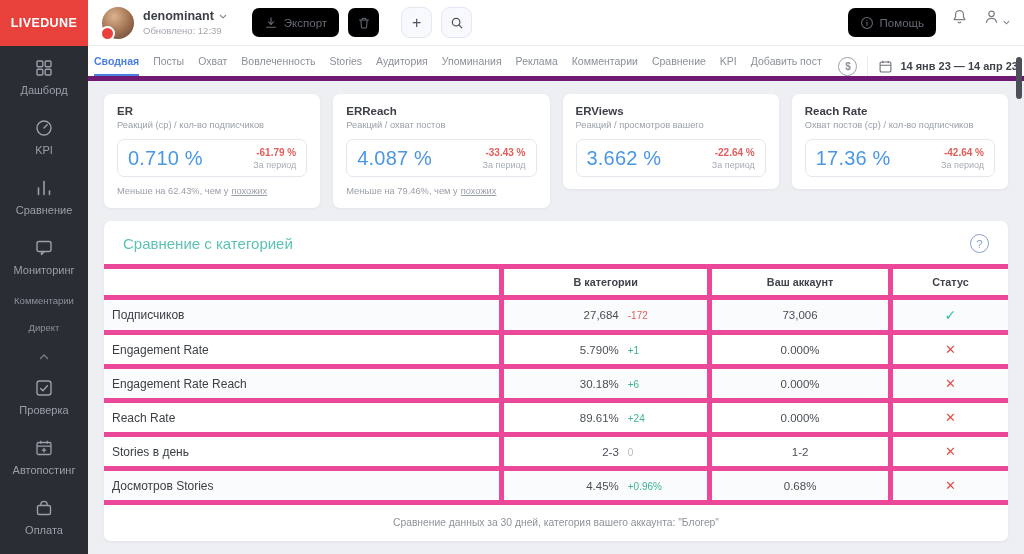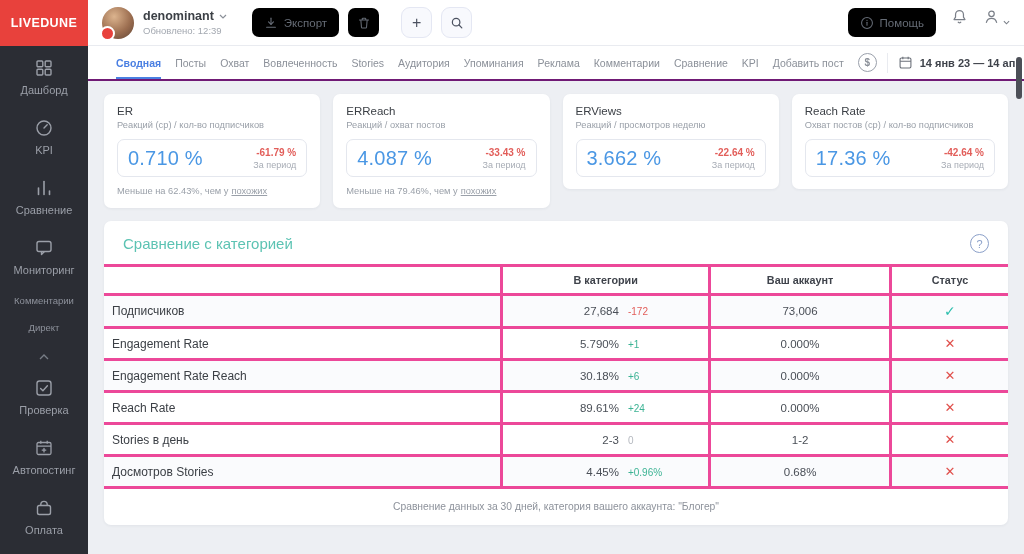--- a/index.html
+++ b/index.html
@@ -24,50 +24,50 @@
   .acct-name{font-size:12.5px;font-weight:700;color:#3c4046;display:flex;align-items:center;gap:5px}
   .acct-sub{font-size:9.5px;color:#a3a8b0;margin-top:2px}
   .btn{display:inline-flex;align-items:center;gap:6px;height:29px;padding:0 12px;background:#000000;border:none;border-radius:7px;color:#666c76;font-size:11.5px;font-family:inherit;cursor:pointer;white-space:nowrap}
   .icon-btn{width:31px;padding:0;justify-content:center}
   .tool{width:31px;height:31px;border:1px solid #e4e7f3;background:#f8f9fd;border-radius:9px;color:#4b5160;display:inline-flex;align-items:center;justify-content:center;cursor:pointer;font-size:16px;line-height:1}
   .top-right{margin-left:auto;display:flex;align-items:flex-start;gap:15px}
   .plain-ic{color:#7a7f88;display:inline-flex;cursor:pointer}
   .userbtn{display:inline-flex;align-items:flex-end;gap:3px;color:#7a7f88;cursor:pointer}
 
   
-  .tabbar{height:35px;background:#fff;border-bottom:2px solid #701a75;display:flex;align-items:center;padding:0 28px}
+  .tabbar{height:35px;background:#fff;border-bottom:5px solid #701a75;display:flex;align-items:flex-end;padding:0 6px}
   .tab{height:100%;display:flex;align-items:center;margin-right:14px;font-size:10.5px;color:#8b9099;border-bottom:2px solid transparent;border-top:2px solid transparent;cursor:pointer;white-space:nowrap}
   .tab.active{color:#4a7fe2;border-bottom-color:#4a7fe2;font-weight:700}
   .tab-right{margin-left:auto;display:flex;align-items:center;gap:10px}
   .cur-icon{width:19px;height:19px;border-radius:50%;border:1.5px solid #9aa0ab;color:#8b9099;font-size:10px;font-weight:700;display:flex;align-items:center;justify-content:center;cursor:pointer}
   .vsep{width:1px;height:20px;background:#e9ebf0}
   .daterange{display:flex;align-items:center;gap:7px;font-size:11px;font-weight:700;color:#3f434b;cursor:pointer;white-space:nowrap}
   .daterange svg{color:#6b7079}
 
   
   .content{flex:1;padding:13px 16px;overflow:hidden}
   .metrics{display:flex;gap:13px;align-items:flex-start}
   .mcard{flex:1;background:#fff;border-radius:7px;padding:11px 13px 12px;box-shadow:0 1px 3px rgba(40,45,60,.06);min-width:0}
-  .mtitle{font-size:11.5px;font-weight:400;color:#3c4046}
+  .mtitle{font-size:11.5px;font-weight:700;color:#3c4046}
   .msub{font-size:9.3px;color:#9aa0a9;margin-top:3px;white-space:nowrap;overflow:hidden}
   .mvalbox{margin-top:9px;border:1px solid #e4e7ee;border-radius:7px;padding:7px 10px 6px;display:flex;align-items:center;justify-content:space-between}
   .mval{font-size:20px;color:#4a97e4;font-weight:500;letter-spacing:.2px;white-space:nowrap}
   .mchange{text-align:right}
   .mchg{font-size:10px;font-weight:700;color:#e25e5a;white-space:nowrap}
   .mper{font-size:9px;color:#a7acb5;margin-top:2px}
   .mnote{margin-top:9px;font-size:9.3px;color:#9aa0a9;white-space:nowrap}
   .mnote .lnk{text-decoration:underline;cursor:pointer;margin-left:3px}
 
   .panel{margin-top:13px;background:#fff;border-radius:7px;box-shadow:0 1px 3px rgba(40,45,60,.06);padding-top:13px}
   .phead{display:flex;align-items:center;justify-content:space-between;padding:0 19px}
   .ptitle{font-size:15px;color:#5cc3b3;font-weight:400}
   .phelp{width:19px;height:19px;border-radius:50%;border:1px solid #8ba0c9;color:#8ba0c9;font-size:11px;display:flex;align-items:center;justify-content:center;cursor:pointer}
 
   table{width:100%;border-collapse:collapse;margin-top:11px}
-  th,td{border:3px solid #ec4899}
+  th,td{border:5px solid #ec4899}
   th{font-size:10.8px;font-weight:700;color:#3f434b;padding:7px 8px;text-align:center}
   td{font-size:11.5px;color:#4a4f57;padding:7px 8px}
   th:first-child,td:first-child{border-left:none;text-align:left;}
   th:last-child,td:last-child{border-right:none}
   .w-label{width:44%}.w-cat{width:23%}.w-acc{width:20%}.w-status{width:13%}
   tr.alt td{background:#fafbfd}
   td.c-label{font-size:12px;color:#3c4046}
   .catwrap{display:flex;align-items:baseline}
   .catval{flex:0 0 57%;text-align:right}
   .catdelta{margin-left:9px;font-size:10px}
@@ -325,21 +325,21 @@
               <div class="mper">За период</div>
             </span>
           </div>
           <div class="mnote">
             <span>Меньше на 79.46%, чем у</span><span class="lnk">похожих</span>
           </div>
         </div>
 
         <div class="mcard">
           <div class="mtitle">ERViews</div>
-          <div class="msub">Реакций / просмотров неделю</div>
+          <div class="msub">Реакций / просмотров вашего</div>
           <div class="mvalbox">
             <span class="mval">3.662 %</span>
             <span class="mchange">
               <div class="mchg">-22.64 %</div>
               <div class="mper">За период</div>
             </span>
           </div>
         </div>
 
         <div class="mcard">

